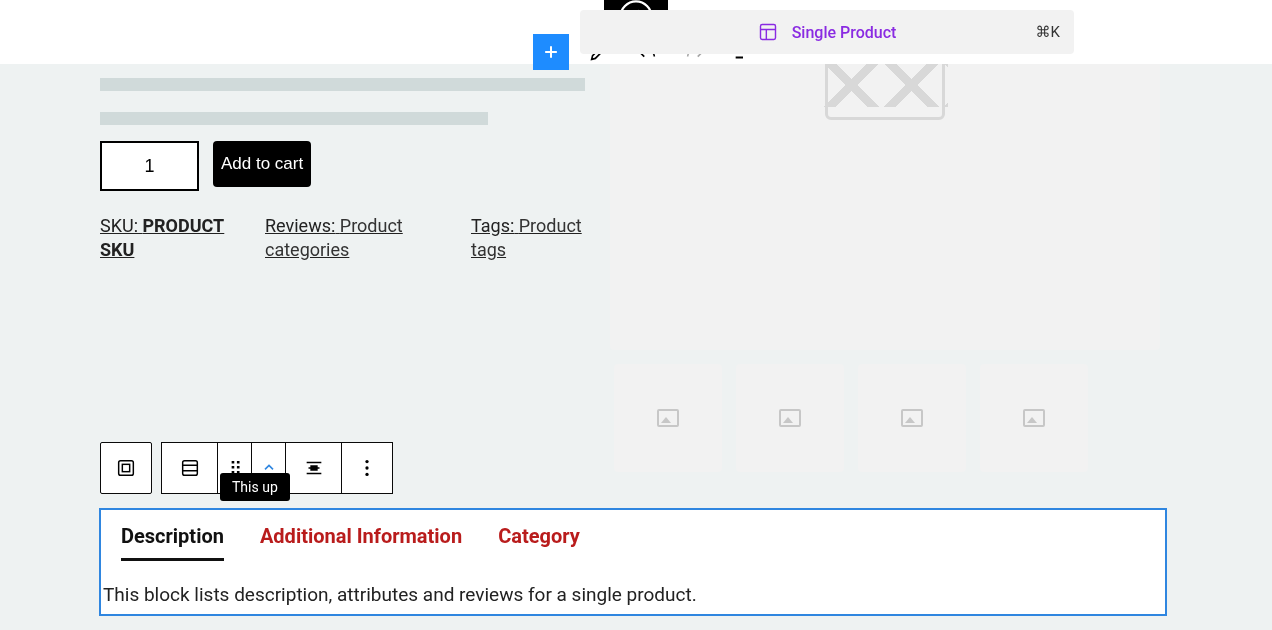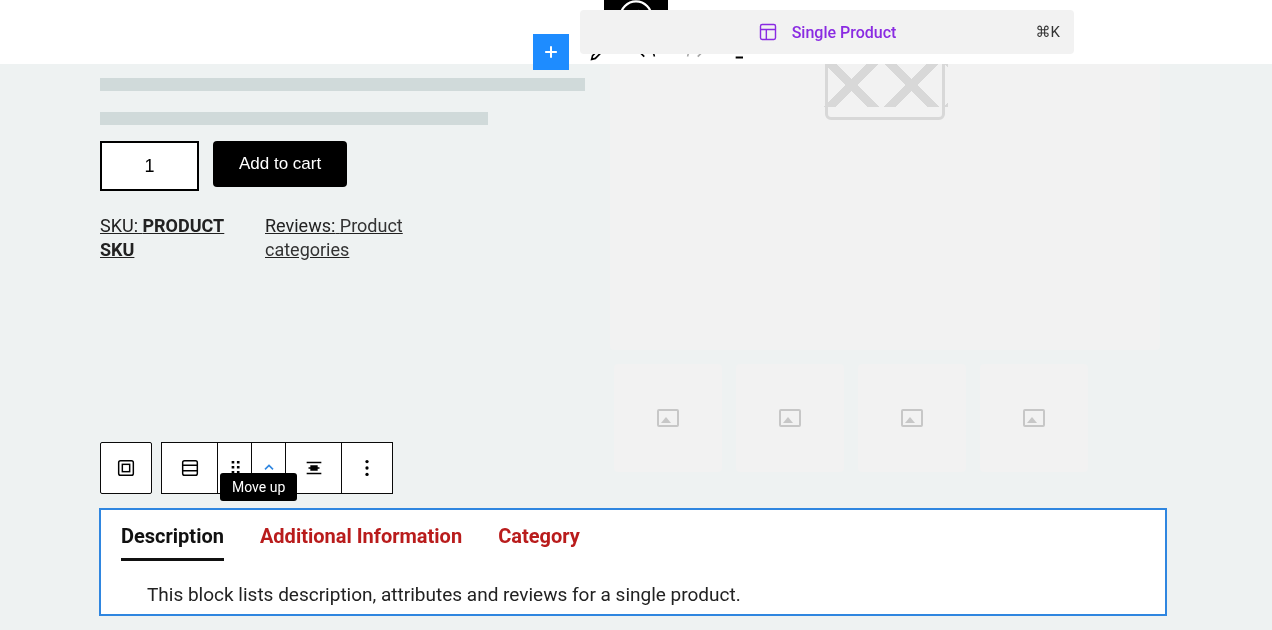--- a/index.html
+++ b/index.html
@@ -18,21 +18,21 @@
 .template-label { color: #8a2be2; font-size: 16px; font-weight: 500; }
 .shortcut { position: absolute; right: 14px; color: #333; font-size: 15px; }
 
 .canvas { position: absolute; top: 64px; left: 0; right: 0; bottom: 0; }
 
 .placeholder-line { background: #d0dada; height: 13px; position: absolute; }
 .line1 { left: 100px; top: 14px; width: 485px; }
 .line2 { left: 100px; top: 48px; width: 388px; }
 
 .qty-input { position: absolute; left: 100px; top: 77px; width: 99px; height: 50px; border: 2px solid #000; background: #fff; text-align: center; font-size: 18px; }
-.add-cart { position: absolute; left: 213px; top: 77px; height: 46px; padding: 0 26px; background: #000; color: #fff; border: none; font-size: 17px; border-radius: 4px; cursor: pointer; }
+.add-cart { position: absolute; left: 213px; top: 77px; height: 46px; padding: 0 8px; background: #000; color: #fff; border: none; font-size: 17px; border-radius: 4px; cursor: pointer; }
 
 .meta { position: absolute; font-size: 18px; color: #222; line-height: 1.35; text-decoration: underline; }
 .meta-sku { left: 100px; top: 150px; width: 150px; }
 .meta-sku .v { font-weight: 700; }
 .meta-cat { left: 265px; top: 150px; width: 160px; }
 .meta-tag { left: 471px; top: 150px; width: 130px; }
 .meta a { color: #333; text-decoration: none; }
 
 .main-img { position: absolute; left: 610px; top: -64px; width: 550px; height: 350px; background: #f2f2f2; border-radius: 4px; display: flex; align-items: center; justify-content: center; overflow:hidden; }
 .img-ph { width: 120px; height: 100px; border: 3px solid #d8d8d8; border-radius: 6px; position: relative; }
@@ -54,21 +54,21 @@
 .bt-drag { width: 34px; font-size: 18px; letter-spacing: -2px; }
 .bt-move { width: 34px; }
 .bt-align { width: 56px; }
 .bt-more { width: 52px; }
 .tooltip { position: absolute; left: 220px; top: 409px; background: #000; color: #fff; font-size: 14px; padding: 6px 12px; border-radius: 3px; z-index: 50; }
 
 .tabs-block { position: absolute; left: 99px; top: 444px; width: 1068px; height: 108px; border: 2px solid #2f86e0; background: #fff; }
 .tabs { display: flex; gap: 36px; padding: 14px 20px 0 20px; }
 .tab { font-size: 20px; font-weight: 700; color: #b91c1c; padding-bottom: 10px; cursor: pointer; }
 .tab.active { color: #111; border-bottom: 3px solid #111; }
-.tab-desc { position: absolute; left: 2px; bottom: 8px; font-size: 19px; color: #222; margin-left: 44px; }
+.tab-desc { position: absolute; left: 2px; bottom: 8px; font-size: 19px; color: #222; }
 </style>
 </head>
 <body>
 
 <div class="topbar">
   <div class="wp-logo">
     <svg viewBox="0 0 24 24" fill="none">
         <circle cx="12" cy="12" r="11" stroke="#fff" stroke-width="1.6"></circle>
         <path d="M3 9l3.5 9L9 10m2 8l3-9 2.5 9M16 8h4l-2.5 7" stroke="#fff" stroke-width="1.3" fill="none"></path>
       </svg>
@@ -118,20 +118,24 @@
   <button class="add-cart">Add to cart</button>
 
   <div class="meta meta-sku">
     <span>SKU:</span>
     <span class="v">PRODUCT SKU</span>
   </div>
   <div class="meta meta-cat">
     <span>Reviews:</span>
     <a href="#">Product categories</a>
   </div>
+  <div class="meta meta-tag">
+    <span>Tags:</span>
+    <a href="#">Product tags</a>
+  </div>
 
   <div class="main-img">
       <div class="img-ph"></div>
     </div>
 
   <div class="thumbs">
     <div class="thumb">
         <div class="thumb-ph"></div>
       </div>
     <div class="thumb">
@@ -173,21 +177,21 @@
       </div>
       <div class="bt-cell bt-more">
         <svg width="22" height="22" viewBox="0 0 24 24">
             <circle cx="12" cy="5" r="1.8" fill="#000"></circle>
             <circle cx="12" cy="12" r="1.8" fill="#000"></circle>
             <circle cx="12" cy="19" r="1.8" fill="#000"></circle>
           </svg>
       </div>
     </div>
   </div>
-  <div class="tooltip">Move up</div>
+  <div class="tooltip">This up</div>
 
   <div class="tabs-block">
     <div class="tabs">
       <div class="tab active">Description</div>
       <div class="tab">Additional Information</div>
       <div class="tab">Category</div>
     </div>
     <div class="tab-desc">This block lists description, attributes and reviews for a single product.</div>
   </div>
 </div>

